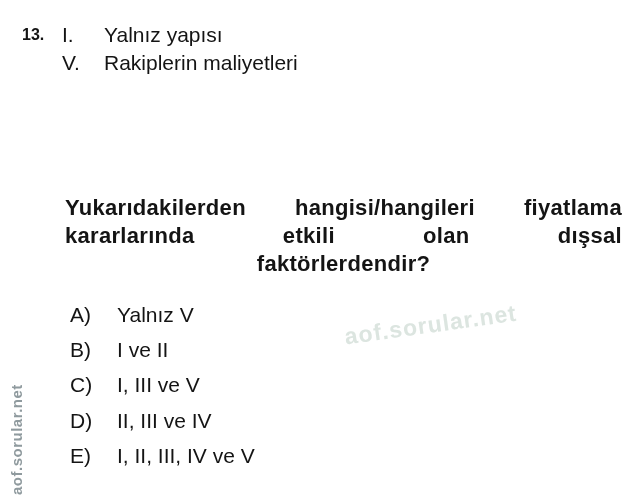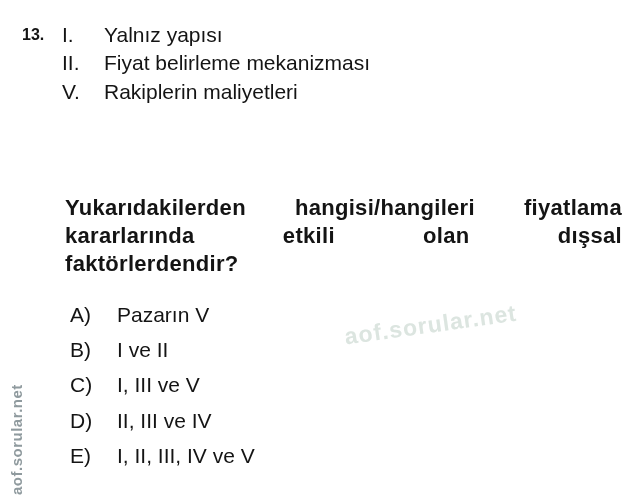--- a/index.html
+++ b/index.html
@@ -54,21 +54,21 @@
     font-weight: bold;
     letter-spacing: 0.3px;
   }
   .stem-line {
     text-align: justify;
   }
   .stem-line.justify-full {
     text-align-last: justify;
   }
   .stem-line.last {
-    text-align: left;
+    text-align: center;
   }
 
   
   .options {
     position: absolute;
     left: 70px;
     top: 302px;
     width: 400px;
   }
   .option-row {
@@ -125,39 +125,35 @@
 <div class="page">
 
   <div class="qnum">13.</div>
 
   <div class="premises">
     <div class="premise-row">
       <span class="premise-numeral">I.</span>
       <span class="premise-text">Yalnız yapısı</span>
     </div>
     <div class="premise-row">
-      <span class="premise-numeral">II.</span>
-      <span class="premise-text">Fiyat belirleme mekanizması</span>
-    </div>
-    <div class="premise-row">
       <span class="premise-numeral">V.</span>
       <span class="premise-text">Rakiplerin maliyetleri</span>
     </div>
   </div>
 
   <div class="stem">
     <div class="stem-line justify-full">Yukarıdakilerden hangisi/hangileri fiyatlama</div>
     <div class="stem-line justify-full">kararlarında etkili olan dışsal</div>
     <div class="stem-line last">faktörlerdendir?</div>
   </div>
 
   <div class="options">
     <div class="option-row">
       <span class="option-letter">A)</span>
-      <span class="option-text">Pazarın V</span>
+      <span class="option-text">Yalnız V</span>
     </div>
     <div class="option-row">
       <span class="option-letter">B)</span>
       <span class="option-text">I ve II</span>
     </div>
     <div class="option-row">
       <span class="option-letter">C)</span>
       <span class="option-text">I, III ve V</span>
     </div>
     <div class="option-row">

